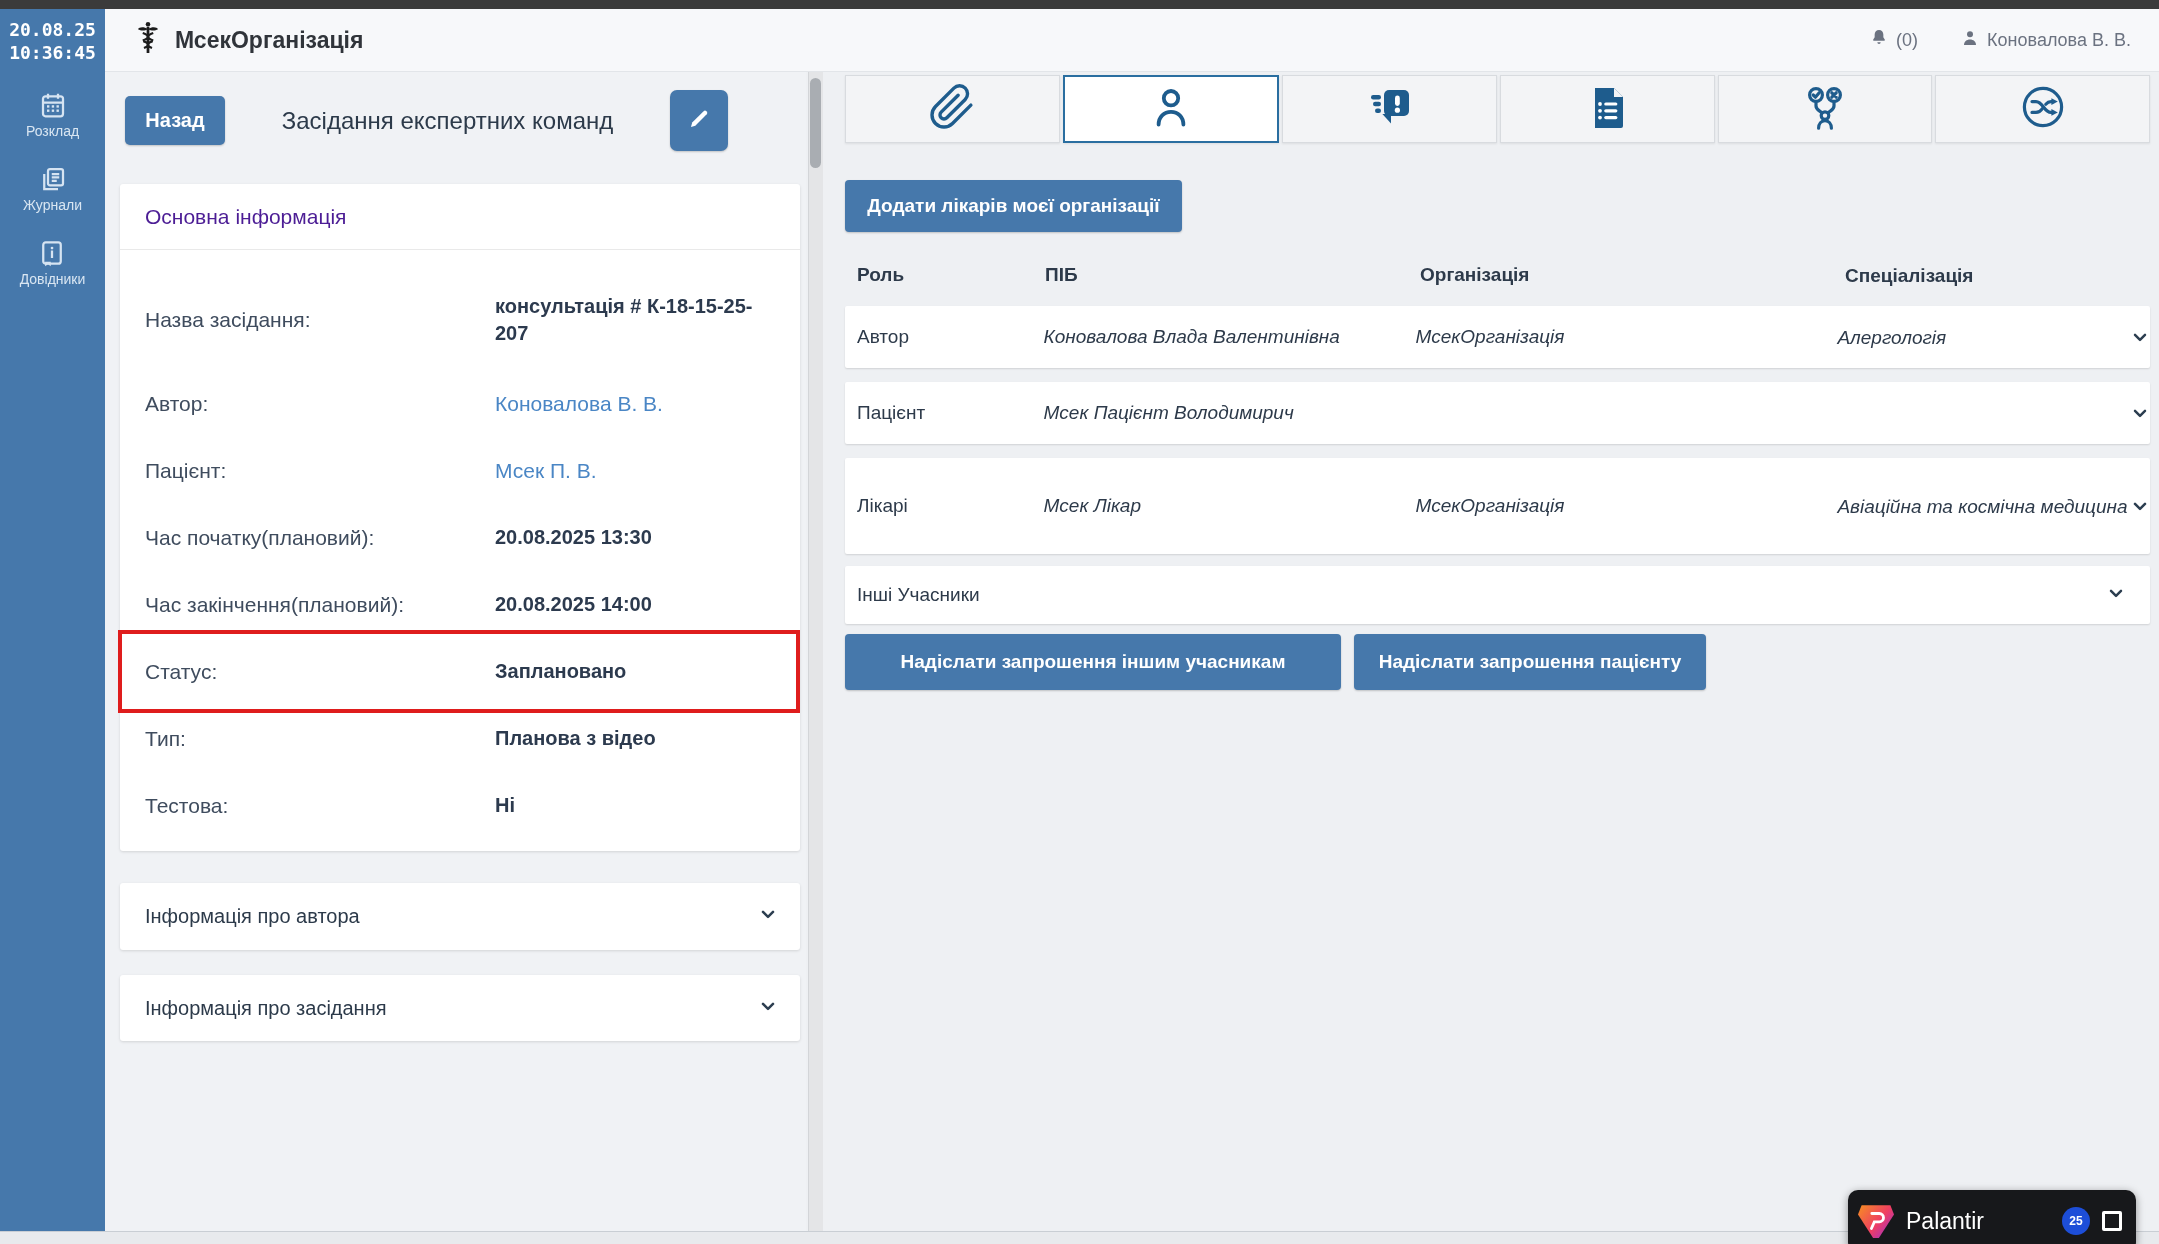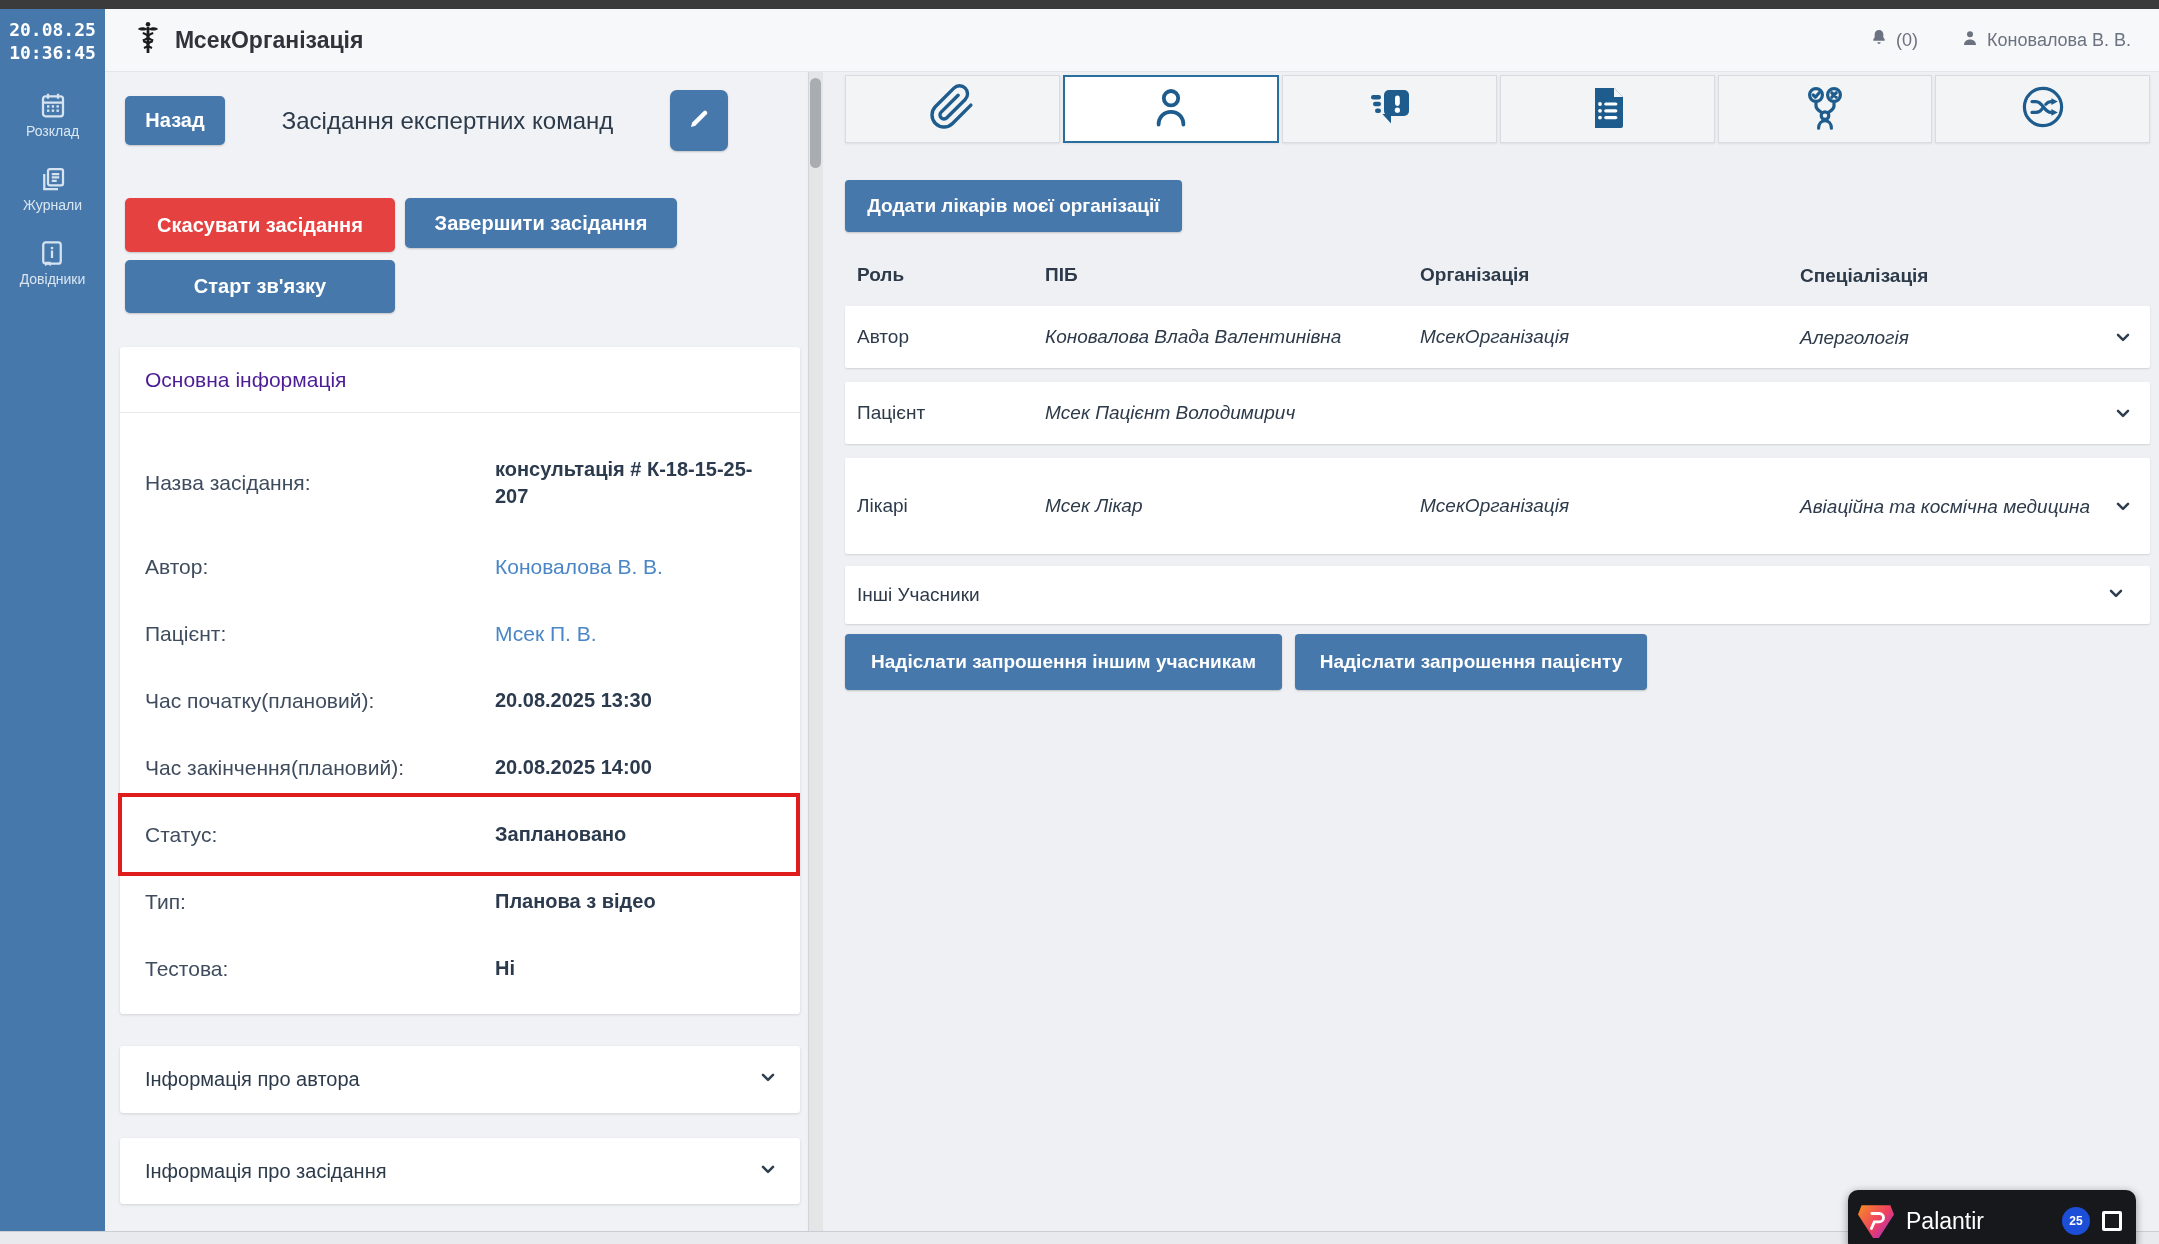--- a/index.html
+++ b/index.html
@@ -58,28 +58,28 @@
   
   .rightcol { position: absolute; left: 845px; top: 75px; width: 1305px; }
   .tabs { display: flex; gap: 3px; height: 68px; }
   .tab { flex: 1; background: #f3f4f6; border: 1px solid #d8dbdf; display: flex; align-items: center; justify-content: center; cursor: pointer; box-shadow: 0 1px 2px rgba(0,0,0,.08); }
   .tab.selected { background: #fff; border: 2px solid #2a6ea0; }
   .btn-add { margin-top: 37px; width: 337px; height: 52px; font-size: 19px; border-radius: 4px; }
   .thead { display: flex; align-items: center; margin-top: 26px; height: 34px; font-weight: bold; font-size: 19px; color: #2d3a4a; }
   .c-role { width: 200px; padding-left: 12px; }
   .c-name { width: 375px; }
   .c-org  { width: 380px; }
-  .c-spec { width: 295px; line-height: 25px; }
+  .c-spec { width: 295px; line-height: 25px; margin-left: 45px; }
   .c-ch   { flex: 1; display: flex; justify-content: center; cursor: pointer; }
   .trow { display: flex; align-items: center; background: #fff; border-radius: 2px; box-shadow: 0 1px 2px rgba(0,0,0,.13); margin-top: 14px; min-height: 62px; font-size: 19px; cursor: pointer; }
   .trow.tall { min-height: 96px; }
   .it { font-style: italic; }
   .other-row { display: flex; align-items: center; justify-content: space-between; background: #fff; border-radius: 2px; box-shadow: 0 1px 2px rgba(0,0,0,.13); margin-top: 12px; min-height: 58px; font-size: 19px; padding: 0 24px 0 12px; cursor: pointer; }
   .invites { display: flex; gap: 13px; margin-top: 10px; }
-  .btn-inv1 { width: 437px; height: 56px; font-size: 19px; border-radius: 4px; }
+  .btn-inv1 { width: 496px; height: 56px; font-size: 19px; border-radius: 4px; }
   .btn-inv2 { width: 352px; height: 56px; font-size: 19px; border-radius: 4px; }
 
   
   .palantir { position: absolute; left: 1848px; top: 1190px; width: 288px; height: 62px; background: #17181b; border-radius: 10px; display: flex; align-items: center; padding: 0 14px 0 10px; gap: 12px; box-shadow: 0 2px 8px rgba(0,0,0,.4); }
   .plogo { width: 36px; height: 36px; background: linear-gradient(130deg, #f7931e 0%, #ef3e63 55%, #8e2de2 100%); clip-path: polygon(10% 6%, 90% 6%, 100% 32%, 58% 97%, 42% 97%, 0% 32%); display: flex; align-items: center; justify-content: center; }
   .p-title { flex: 1; color: #fff; font-size: 23px; }
   .p-badge { width: 28px; height: 28px; border-radius: 50%; background: #1d4ed8; color: #fff; font-size: 12px; font-weight: bold; display: flex; align-items: center; justify-content: center; }
   .p-square { width: 20px; height: 20px; border: 3px solid #fff; border-radius: 2px; cursor: pointer; }
 </style>
 </head>
@@ -174,25 +174,20 @@
     <div class="panel-title">Засідання експертних команд</div>
     <button class="btn btn-edit">
       <span>
         <svg width="24" height="24" viewBox="0 0 24 24" fill="#fff">
           <path d="M4 20l1.2-4.4L16.6 4.2a2 2 0 0 1 2.8 0l.3.3a2 2 0 0 1 0 2.8L8.3 18.7z"></path>
         </svg>
       </span>
     </button>
   </div>
 
-  <div class="actions">
-    <button class="btn btn-cancel">Скасувати засідання</button>
-    <button class="btn btn-finish">Завершити засідання</button>
-    <button class="btn btn-start">Старт зв'язку</button>
-  </div>
 
   <div class="card">
     <div class="card-head">Основна інформація</div>
     <div class="card-body">
       <div class="field-row first">
         <div class="f-label">Назва засідання:</div>
         <div class="f-value">консультація # К-18-15-25-207</div>
       </div>
       <div class="field-row">
         <div class="f-label">Автор:</div>

